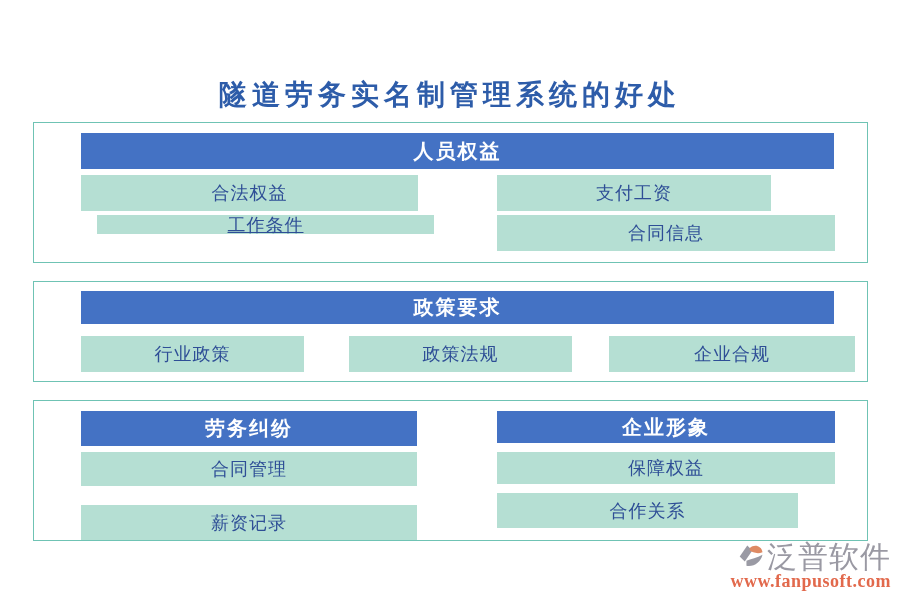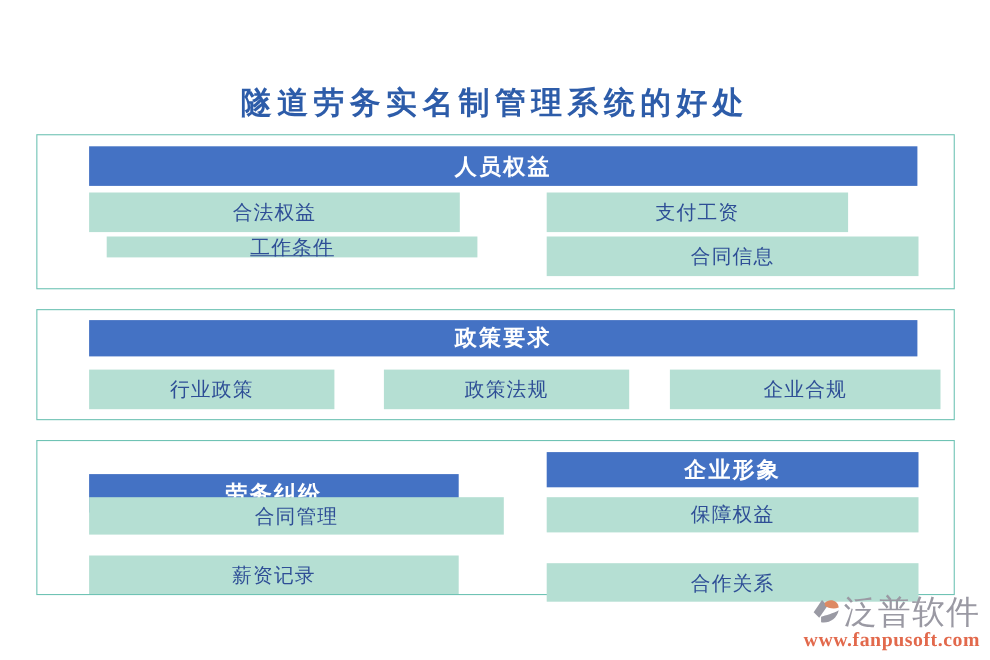--- a/index.html
+++ b/index.html
@@ -66,26 +66,26 @@
   .p1-l2    { left: 63px;  top: 92px; width: 337px; height: 19px; text-decoration: underline; }
   .p1-r2    { left: 463px; top: 92px; width: 338px; height: 36px; }
 
   
   .p2-hdr   { left: 47px;  top: 9px;  width: 753px; height: 33px; }
   .p2-i1    { left: 47px;  top: 54px; width: 223px; height: 36px; }
   .p2-i2    { left: 315px; top: 54px; width: 223px; height: 36px; }
   .p2-i3    { left: 575px; top: 54px; width: 246px; height: 36px; }
 
   
-  .p3-hdr-l { left: 47px;  top: 10px; width: 336px; height: 35px; margin-top: 20px; }
+  .p3-hdr-l { left: 47px;  top: 10px; width: 336px; height: 35px; }
   .p3-hdr-r { left: 463px; top: 10px; width: 338px; height: 32px; }
-  .p3-l1    { left: 47px;  top: 51px; width: 377px; height: 34px; }
+  .p3-l1    { left: 47px;  top: 51px; width: 336px; height: 34px; }
   .p3-r1    { left: 463px; top: 51px; width: 338px; height: 32px; }
   .p3-l2    { left: 47px;  top: 92px; width: 336px; height: 35px; margin-top: 12px; }
-  .p3-r2    { left: 463px; top: 92px; width: 338px; height: 35px; margin-top: 19px; }
+  .p3-r2    { left: 463px; top: 92px; width: 301px; height: 35px; }
 
   
   .logo {
     position: absolute;
     right: 9px;
     bottom: 8px;
     text-align: center;
   }
   .logo-row {
     display: flex;

